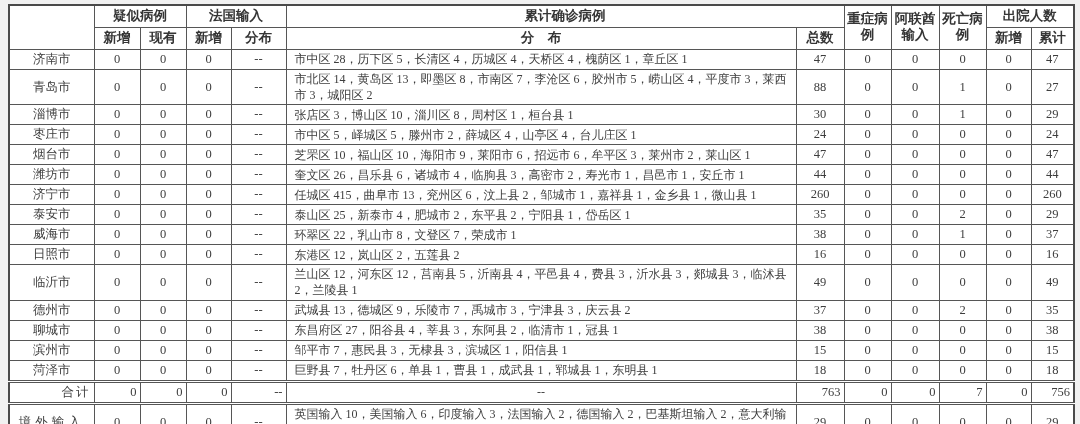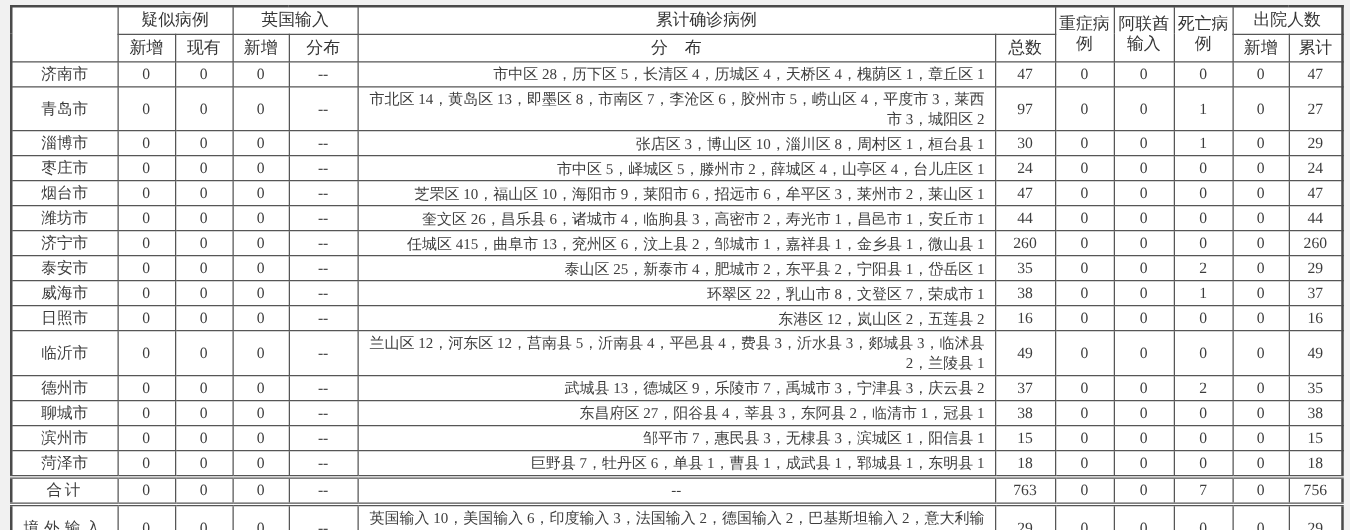--- a/index.html
+++ b/index.html
@@ -20,40 +20,41 @@
     background:#ffffff;
     color:#3d3d3d;
     border:2px solid #4a4a4a;
   }
   table.stats th, table.stats td{
     border:1px solid #565656;
     overflow:hidden;
   }
   table.stats th{
     font-size:13.5px;
-    font-weight:normal;
+    font-weight:bold;
     text-align:center;
     padding:2px 1px;
     line-height:1.25;
     color:#353535;
   }
   table.stats td{
     font-size:12.5px;
     text-align:center;
     padding:1px 3px;
     line-height:1.35;
     height:17px;
   }
   table.stats td.c5{
-    text-align:right;
+    text-align:left;
     padding:1px 8px;
     font-size:12px;
   }
   tr.total-row td{
     border-top:3px double #565656;
+    text-align:right;
   }
   tr.total-row td.c0{letter-spacing:2px;}
   tr.total-row td.c5{text-align:center;}
   tr.imported-row td{
     border-top:3px double #565656;
     padding-top:9px;
     padding-bottom:9px;
   }
   tr.imported-row td.c0{letter-spacing:4px;}
 </style>
@@ -73,21 +74,21 @@
         <col style="width:47px">
         <col style="width:48px">
       <col style="width:47px">
         <col style="width:45px">
         <col style="width:43px">
     </colgroup>
     <thead>
       <tr>
         <th rowspan="2"></th>
         <th colspan="2">疑似病例</th>
-        <th colspan="2">英国输入</th>
+        <th colspan="2">法国输入</th>
         <th colspan="2">累计确诊病例</th>
         <th rowspan="2">重症病例</th>
         <th rowspan="2">阿联酋输入</th>
         <th rowspan="2">死亡病例</th>
         <th colspan="2">出院人数</th>
       </tr>
       <tr>
         <th>新增</th>
         <th>现有</th>
         <th>新增</th>
@@ -113,21 +114,21 @@
           <td class="c10">0</td>
           <td class="c11">47</td>
         </tr>
         <tr>
           <td class="c0">青岛市</td>
           <td class="c1">0</td>
           <td class="c2">0</td>
           <td class="c3">0</td>
           <td class="c4">--</td>
           <td class="c5">市北区 14，黄岛区 13，即墨区 8，市南区 7，李沧区 6，胶州市 5，崂山区 4，平度市 3，莱西市 3，城阳区 2</td>
-          <td class="c6">97</td>
+          <td class="c6">88</td>
           <td class="c7">0</td>
           <td class="c8">0</td>
           <td class="c9">1</td>
           <td class="c10">0</td>
           <td class="c11">27</td>
         </tr>
         <tr>
           <td class="c0">淄博市</td>
           <td class="c1">0</td>
           <td class="c2">0</td>

